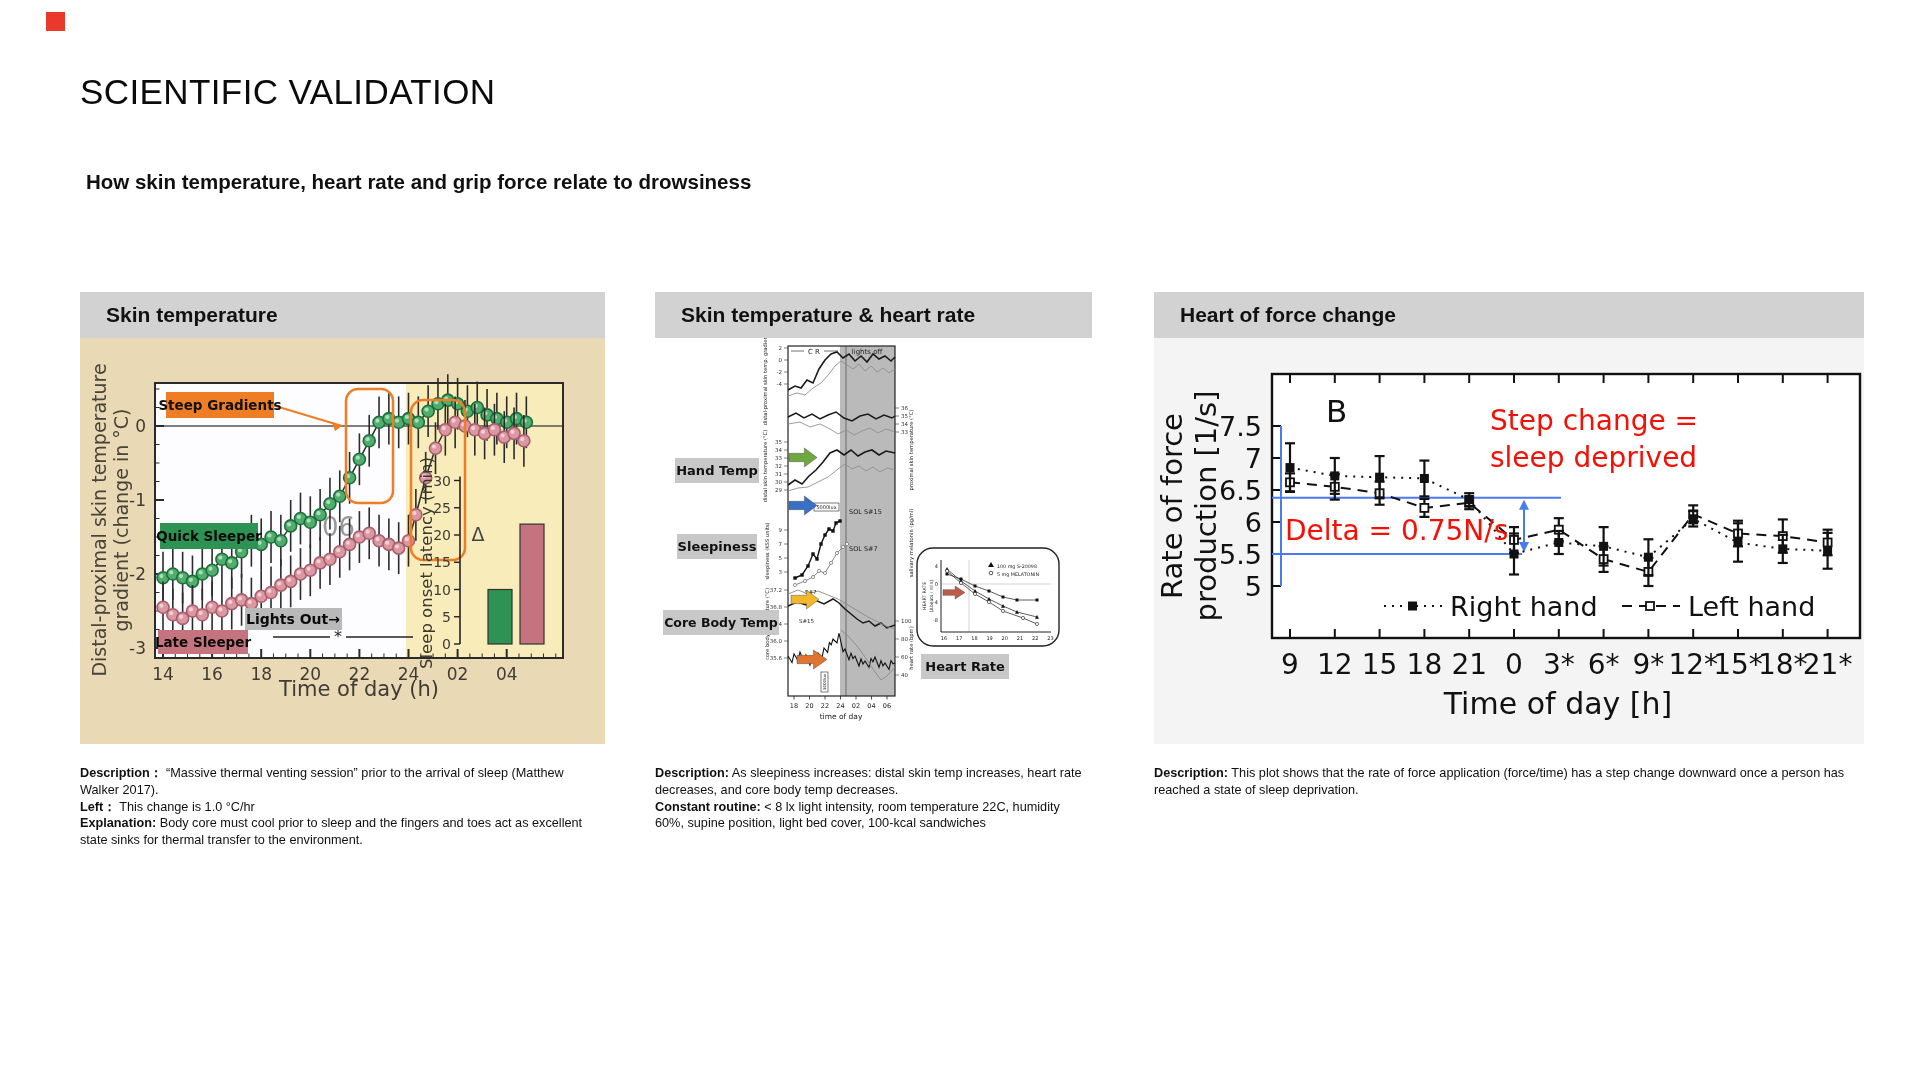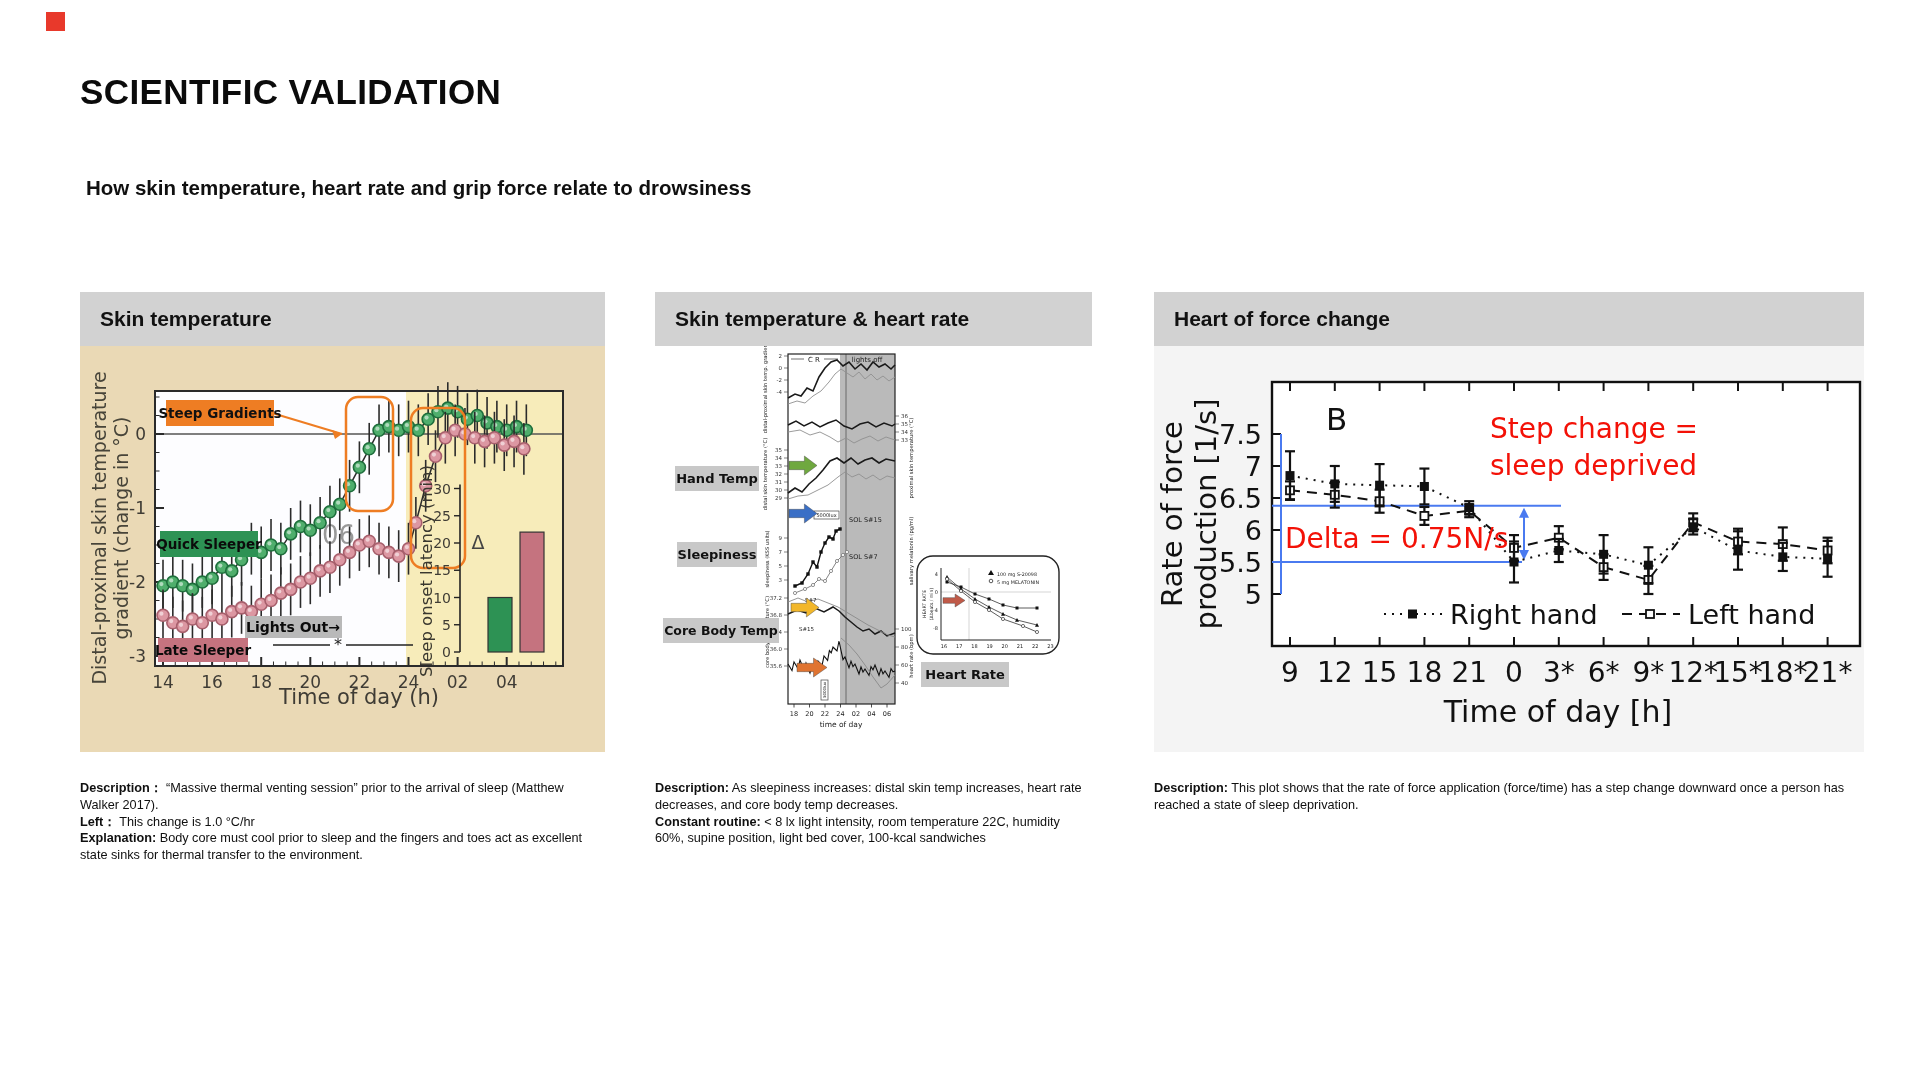--- a/index.html
+++ b/index.html
@@ -1,27 +1,27 @@
 <!DOCTYPE html>
 <html><head>
 <meta charset="utf-8">
 <style>
   *{margin:0;padding:0;box-sizing:border-box}
   html,body{width:1920px;height:1080px;background:#ffffff;font-family:"Liberation Sans",sans-serif;overflow:hidden;position:relative}
   .brand{position:absolute;left:46px;top:12px;width:19px;height:19px;background:#e8392b}
-  .title{position:absolute;left:80px;top:72px;font-size:35px;font-weight:bold;letter-spacing:.4px;color:#0b0b0b}
-  .subtitle{position:absolute;left:86px;top:176px;font-size:20.5px;font-weight:bold;color:#101010}
+  .title{position:absolute;left:80px;top:72px;font-size:35px;font-weight:normal;letter-spacing:.4px;color:#0b0b0b}
+  .subtitle{position:absolute;left:86px;top:170px;font-size:20.5px;font-weight:bold;color:#101010}
   .panel{position:absolute;top:292px}
   .p1{left:80px;width:525px}
   .p2{left:655px;width:437px}
   .p3{left:1154px;width:710px}
-  .hdr{height:54px;background:#d2d2d2;display:flex;align-items:center;padding-left:20px;font-size:21px;font-weight:bold;color:#111}
+  .hdr{height:46px;background:#d2d2d2;display:flex;align-items:center;padding-left:26px;font-size:21px;font-weight:bold;color:#111}
   .fig{height:406px;position:relative}
   .p3 .fig{background:#f4f4f4}
-  .desc{margin-top:28px;font-size:12.7px;line-height:1.32;color:#101010}
+  .desc{margin-top:21px;font-size:12.7px;line-height:1.32;color:#101010}
   svg{display:block}
   svg text{font-family:"DejaVu Sans",sans-serif}
 </style>
 </head>
 <body>
 
 <div class="brand"></div>
 <h1 class="title">SCIENTIFIC VALIDATION</h1>
 <div class="subtitle">How skin temperature, heart rate and grip force relate to drowsiness</div>
 

